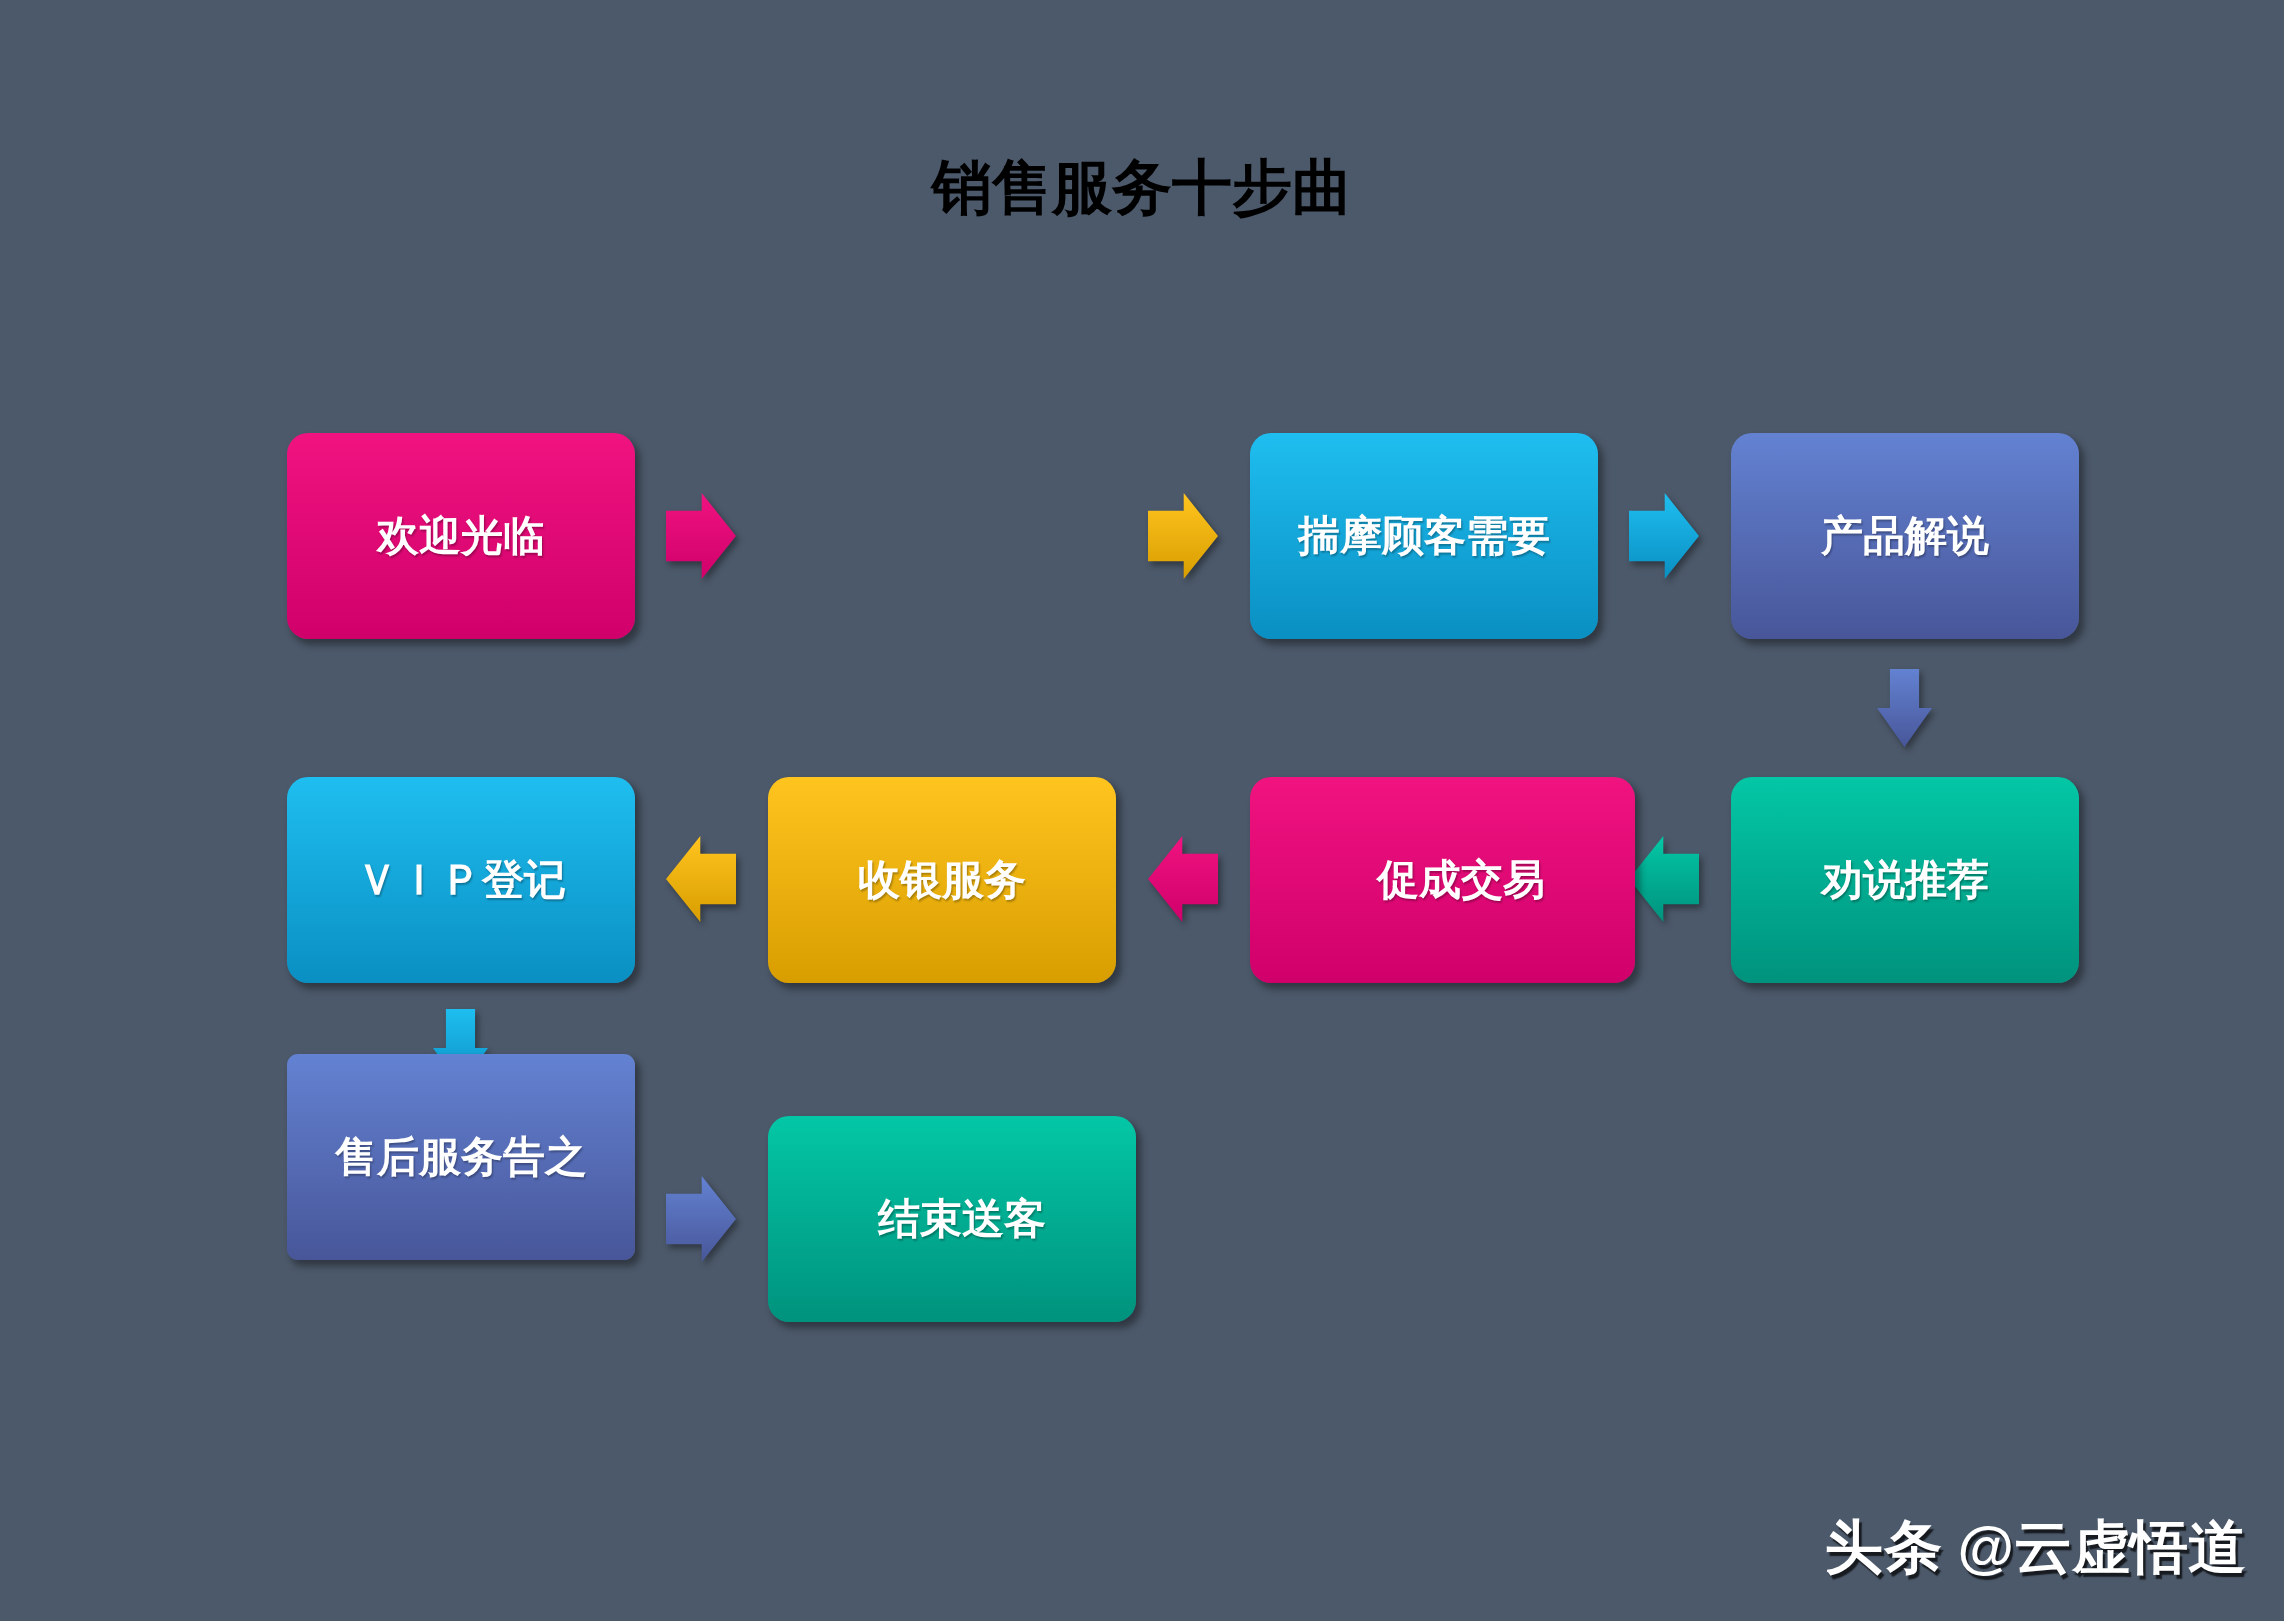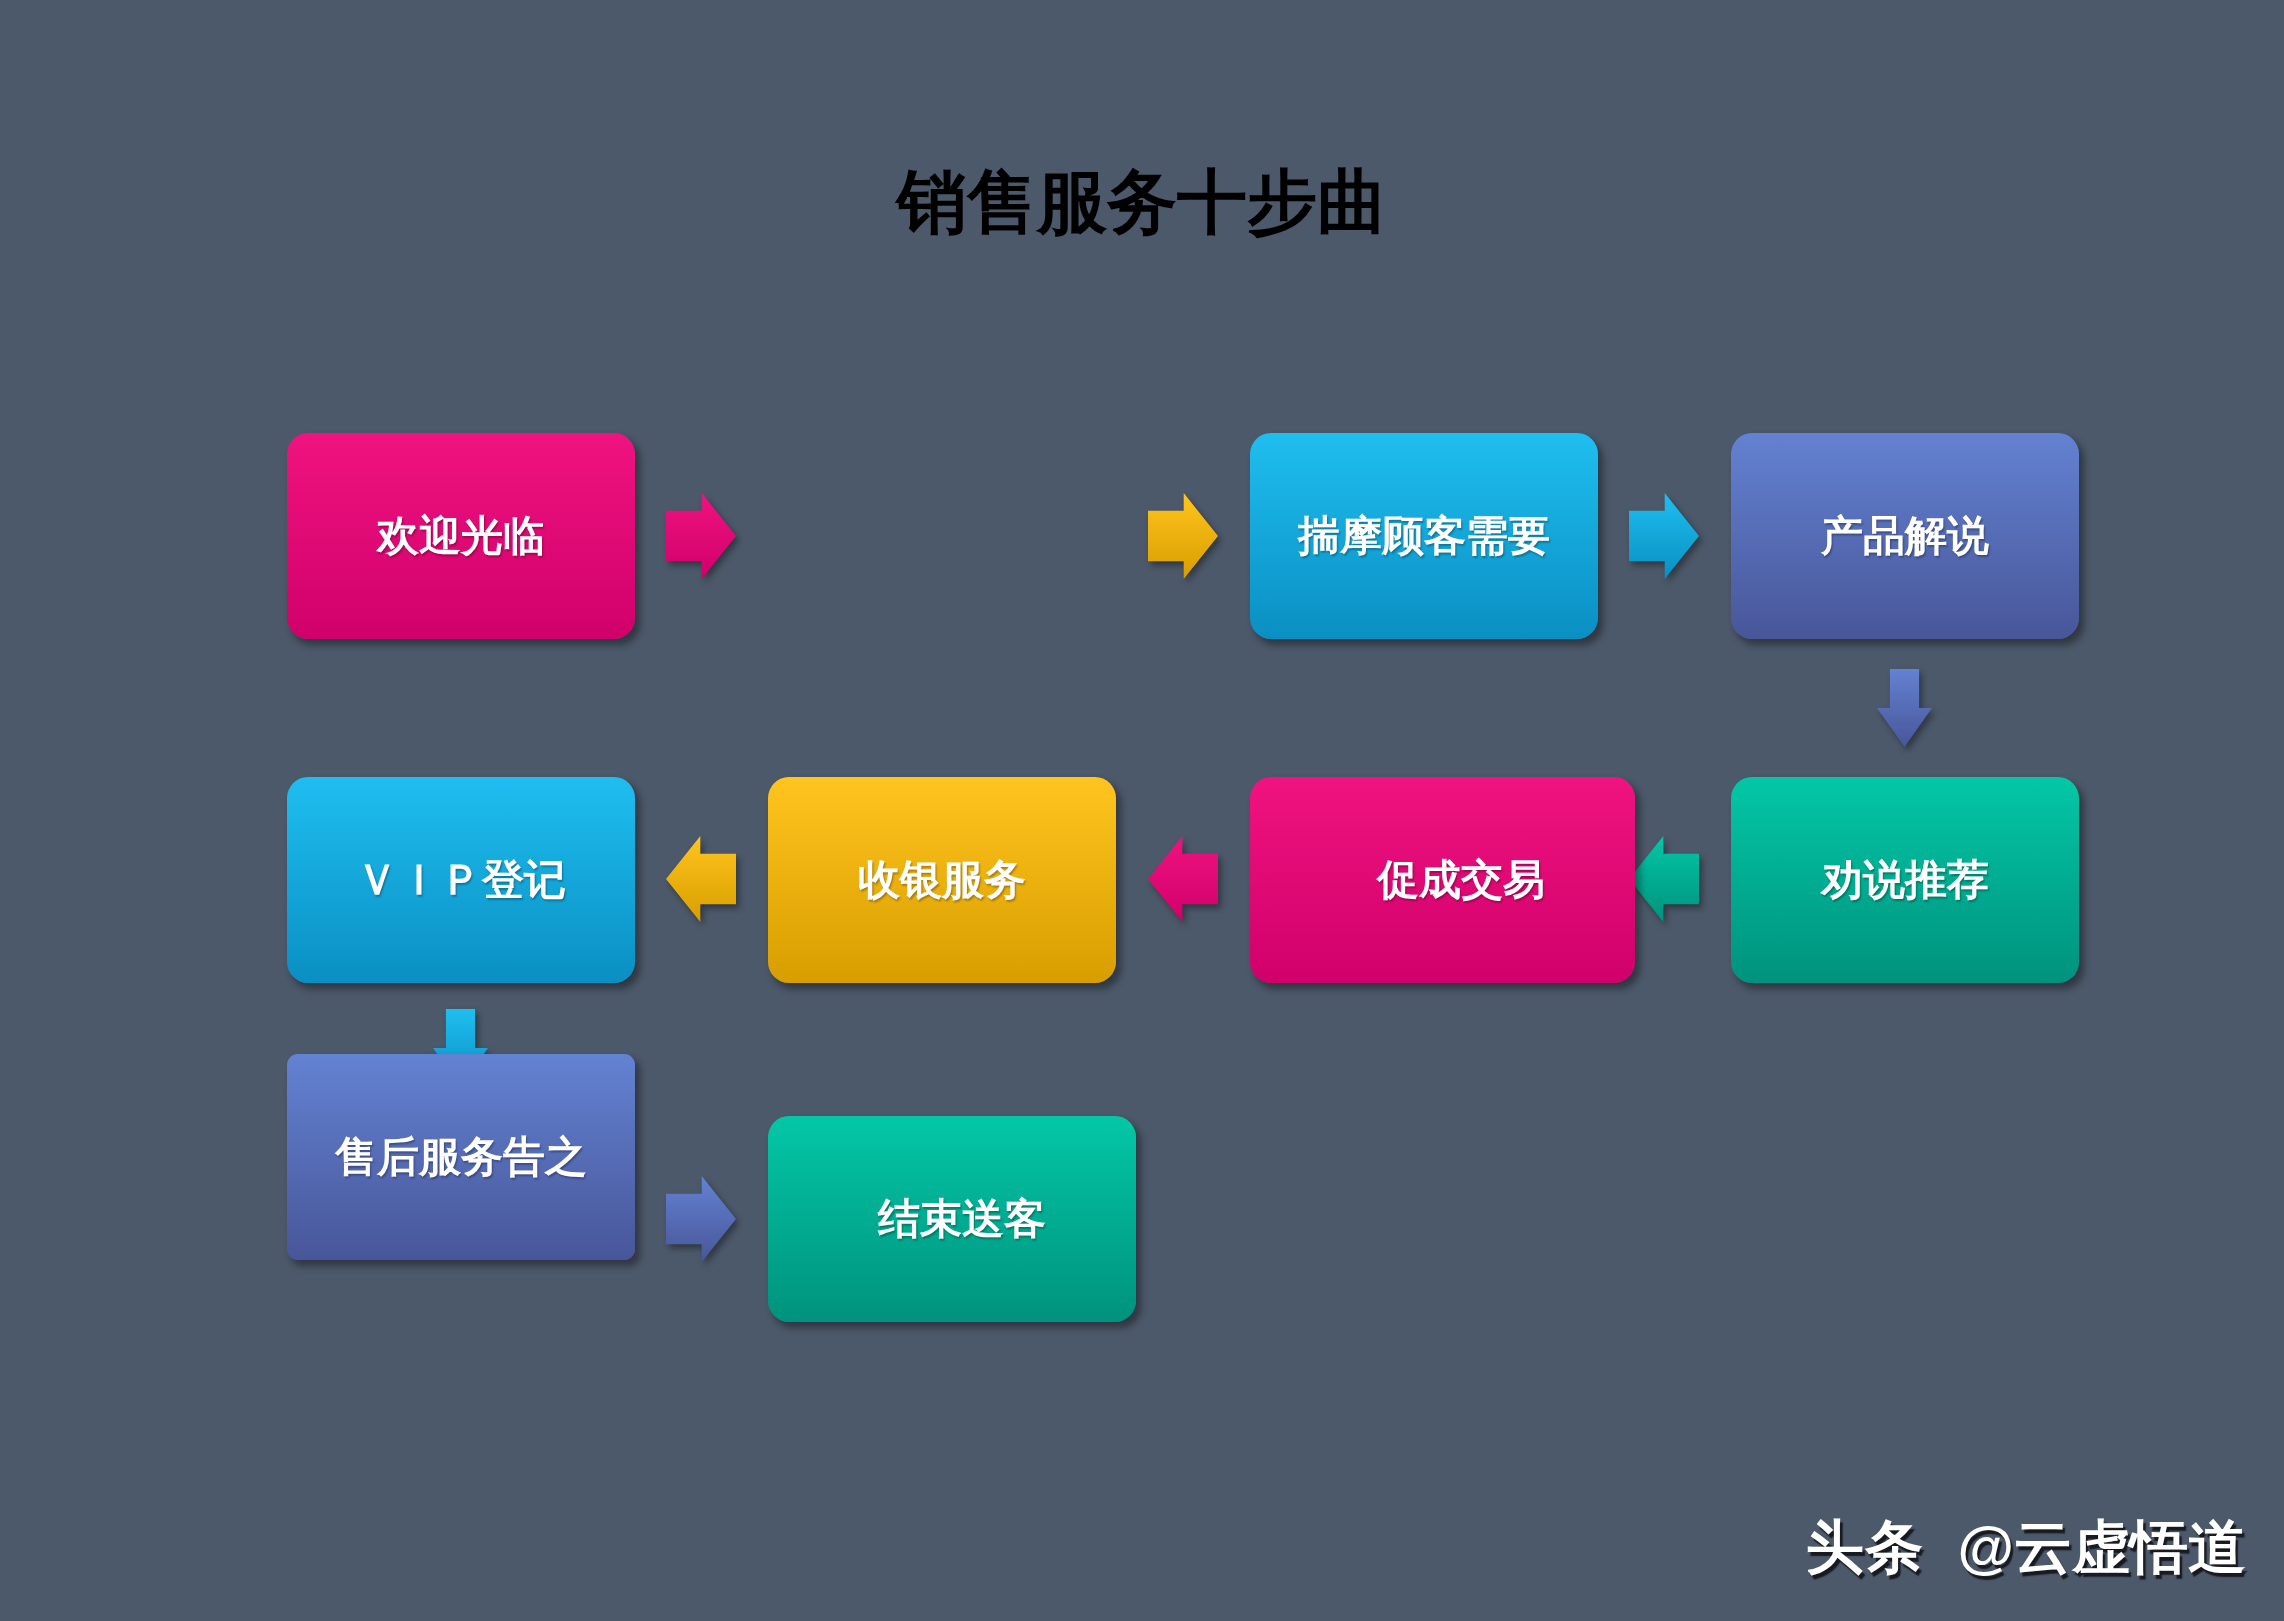--- a/index.html
+++ b/index.html
@@ -4,23 +4,23 @@
 <style>
   html,body{margin:0;padding:0;}
   body{
     width:2284px;height:1621px;overflow:hidden;
     background:var(--background,#4C596A);
     font-family:"Liberation Sans","DejaVu Sans",sans-serif;
   }
   .canvas{position:relative;width:2284px;height:1621px;background:var(--background,#4C596A);}
 
   .page-title{
-    position:absolute;left:0;top:164px;width:100%;
+    position:absolute;left:0;top:155px;width:100%;
     text-align:center;
-    font-size:70px;line-height:1.1;font-weight:900;
+    font-size:60px;line-height:1.1;font-weight:900;
     color:var(--title-color,#000000);
     letter-spacing:0px;
   }
 
   .box{
     position:absolute;width:348px;height:206px;
     border-radius:21px;
     display:flex;align-items:center;justify-content:center;
     box-shadow:4.5px 5.8px 7.1px rgba(0,0,0,0.38);
   }
@@ -50,21 +50,21 @@
   .arrow.indigo .shape{background:linear-gradient(to bottom,var(--indigo-top,#6382D2),var(--indigo-bottom,#485699));}
   .arrow.teal   .shape{background:linear-gradient(to bottom,var(--teal-top,#03C7A6),var(--teal-bottom,#00927D));}
 
   .watermark{
     position:absolute;right:38px;bottom:45px;
     color:#FFFFFF;white-space:nowrap;
     text-shadow:2.6px 3.9px 1.3px rgba(0,0,0,0.7);
     font-size:58px;line-height:1;
   }
   .watermark .brand{font-weight:900;letter-spacing:1.3px;}
-  .watermark .handle{font-weight:700;margin-left:33px;}
+  .watermark .handle{font-weight:700;margin-left:14px;}
 </style>
 </head>
 <body>
 
 <div class="canvas">
 
   <div class="page-title">销售服务十步曲</div>
 
   <div class="box pink" style="left:287px;top:433px;">
     <span class="label">欢迎光临</span>

